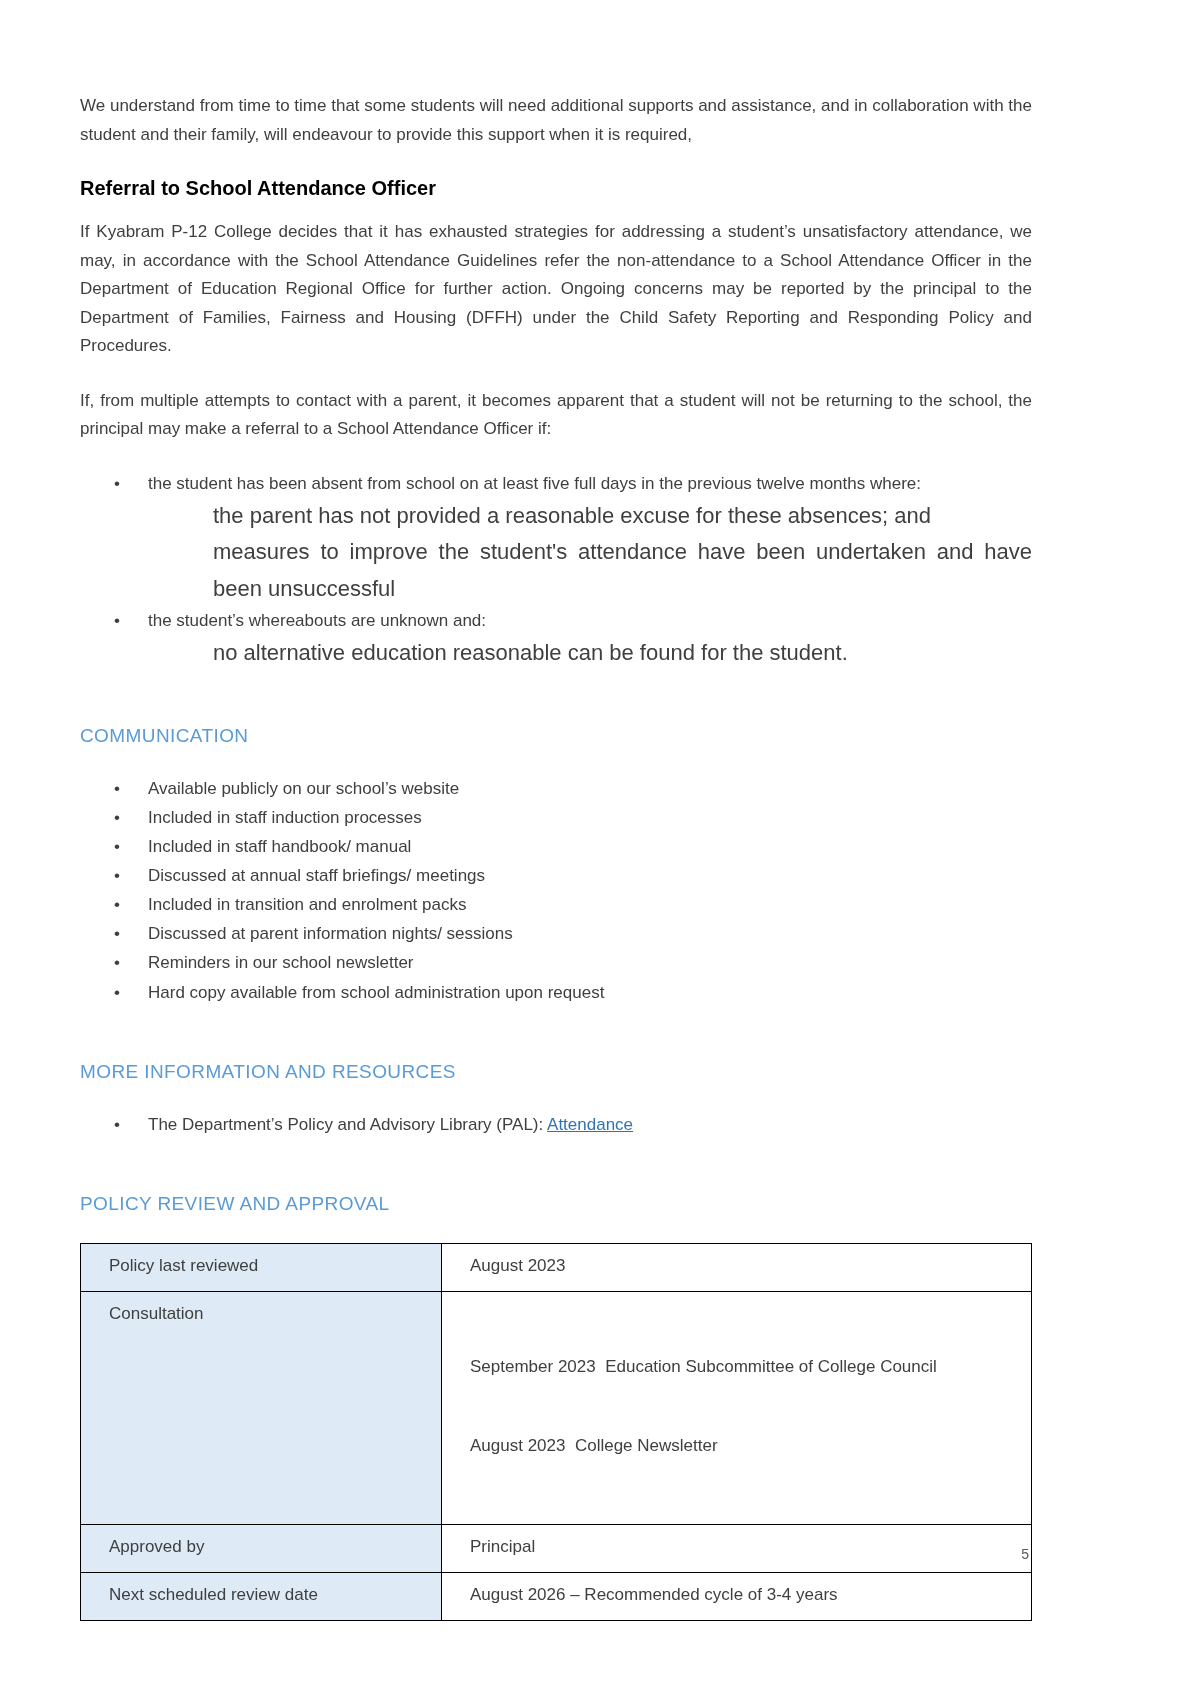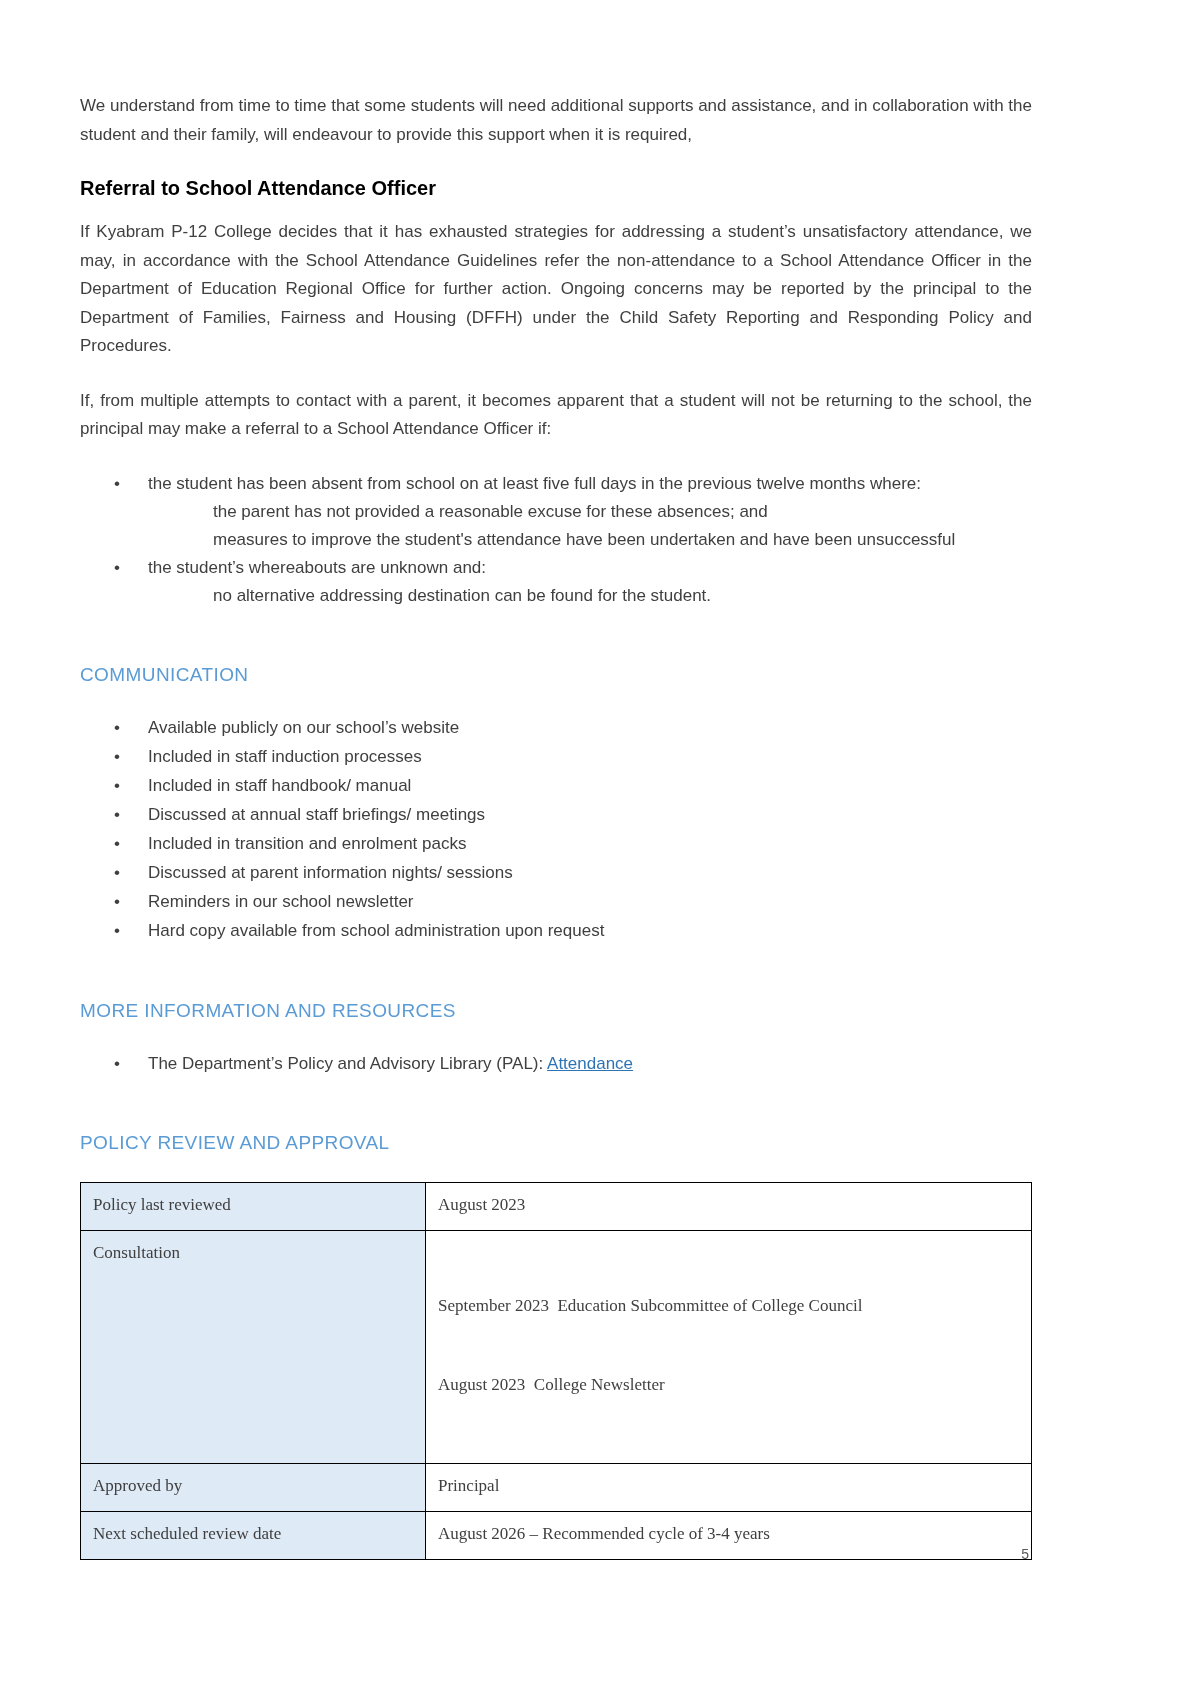--- a/index.html
+++ b/index.html
@@ -45,42 +45,41 @@
   }
   .bullet-glyph {
     flex: 0 0 34px;
   }
   .bullet-text {
     flex: 1;
     text-align: justify;
   }
   .sub-line {
     padding-left: 133px;
-    font-size: 17px;
+    font-size: 22px;
     line-height: 1.65;
     text-align: justify;
   }
   .comm-list .bullet-row { margin-bottom: 1px; }
   a.link {
     color: #2e74b5;
     text-decoration: underline;
     cursor: pointer;
   }
   table.policy {
     border-collapse: collapse;
     width: 952px;
     font-size: 17px;
     margin-top: 4px;
   }
   table.policy td {
     border: 1.6px solid #000000;
-    padding: 9px 12px 12px 12px;
+    padding: 9px 12px 12px 28px;
     vertical-align: top;
     line-height: 1.55;
-    font-family: Liberation Serif, serif;
   }
   td.lbl { background: #deeaf6; width: 320px; }
   td.val { white-space: pre-wrap; }
   .page-number {
     position: absolute;
     right: 162px;
     top: 1546px;
     font-size: 14px;
     color: #595959;
   }
@@ -102,21 +101,21 @@
     <div class="bullet-row">
       <span class="bullet-glyph">•</span>
       <div class="bullet-text">the student has been absent from school on at least five full days in the previous twelve months where:</div>
     </div>
     <div class="sub-line">the parent has not provided a reasonable excuse for these absences; and</div>
     <div class="sub-line">measures to improve the student's attendance have been undertaken and have been unsuccessful</div>
     <div class="bullet-row">
       <span class="bullet-glyph">•</span>
       <div class="bullet-text">the student’s whereabouts are unknown and:</div>
     </div>
-    <div class="sub-line">no alternative addressing destination can be found for the student.</div>
+    <div class="sub-line">no alternative education reasonable can be found for the student.</div>
   </div>
 
   <div class="section-heading">COMMUNICATION</div>
 
 
   <div class="comm-list">
     <div class="bullet-row">
       <span class="bullet-glyph">•</span>
       <div class="bullet-text">Available publicly on our school’s website</div>
     </div>

